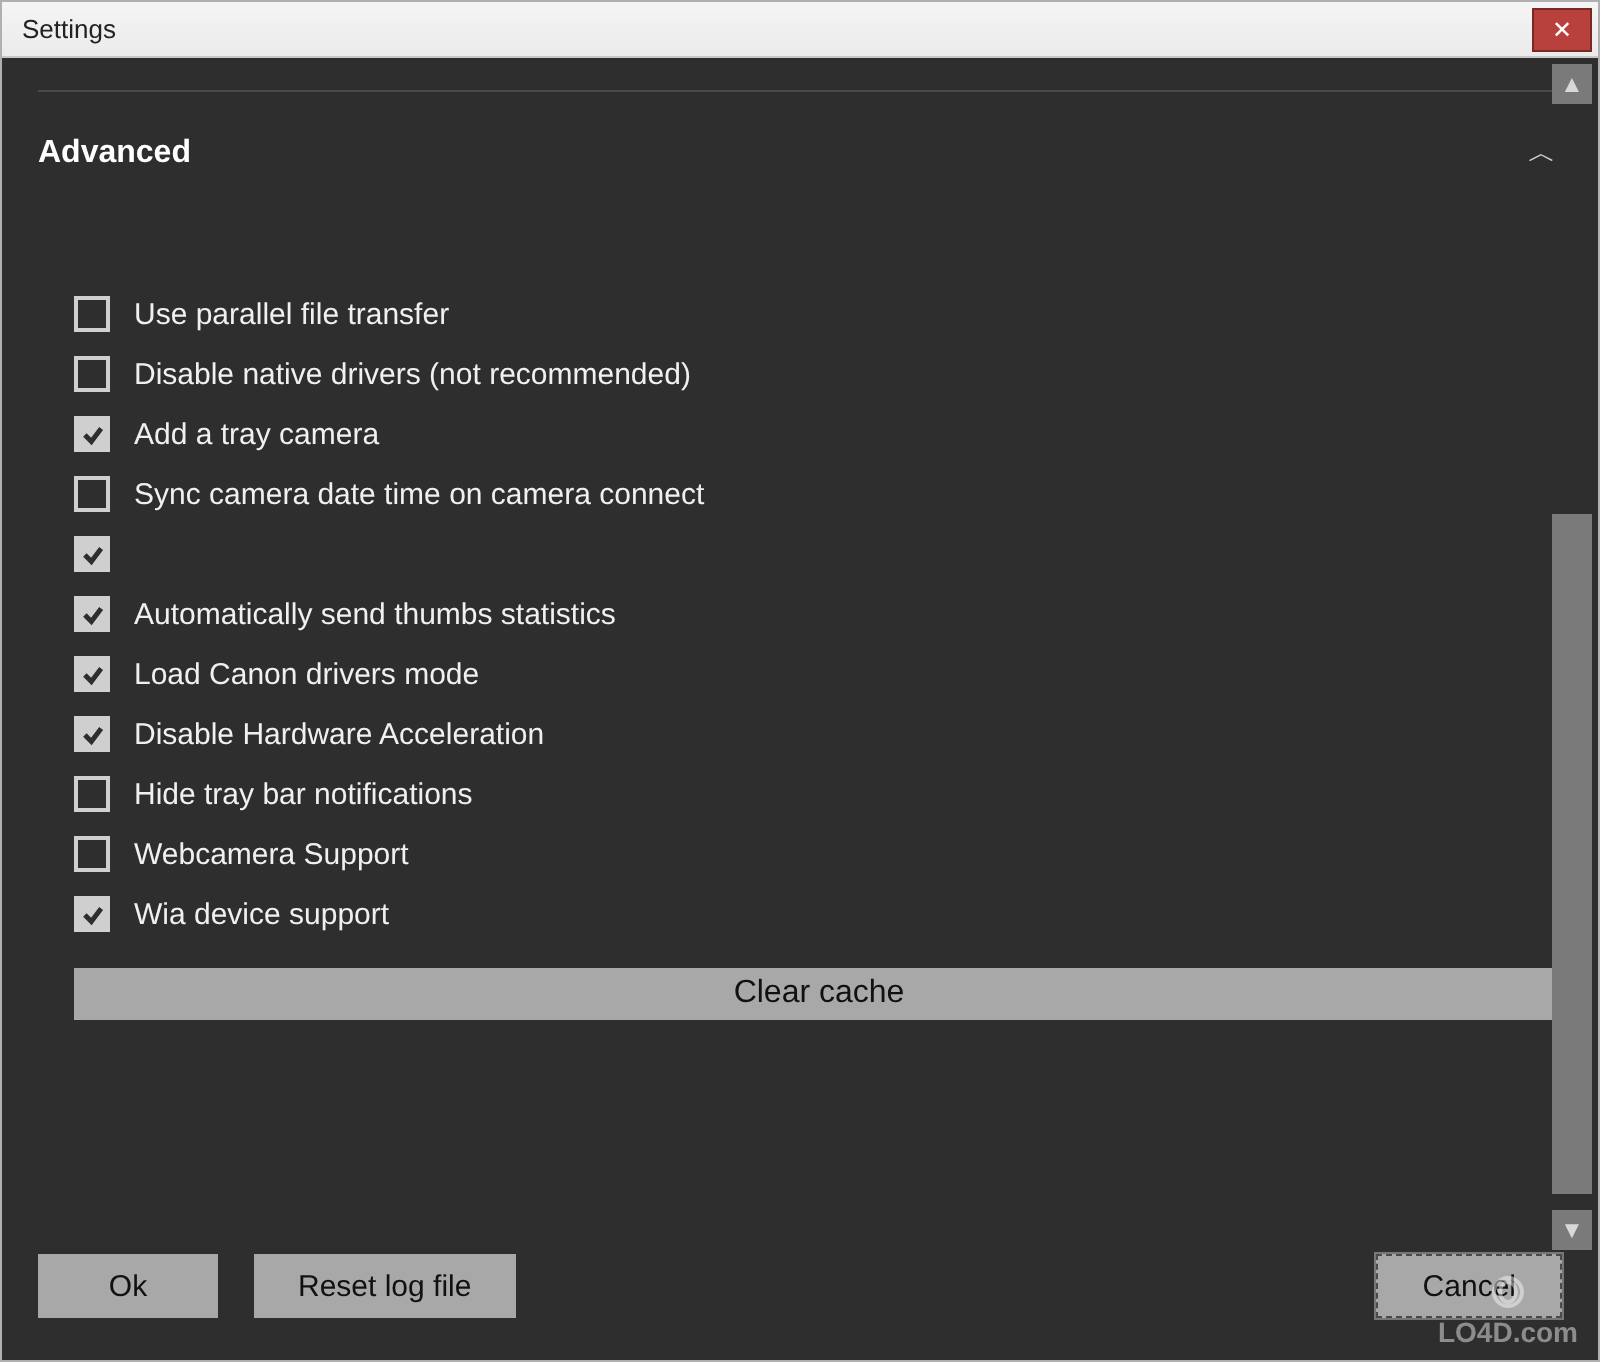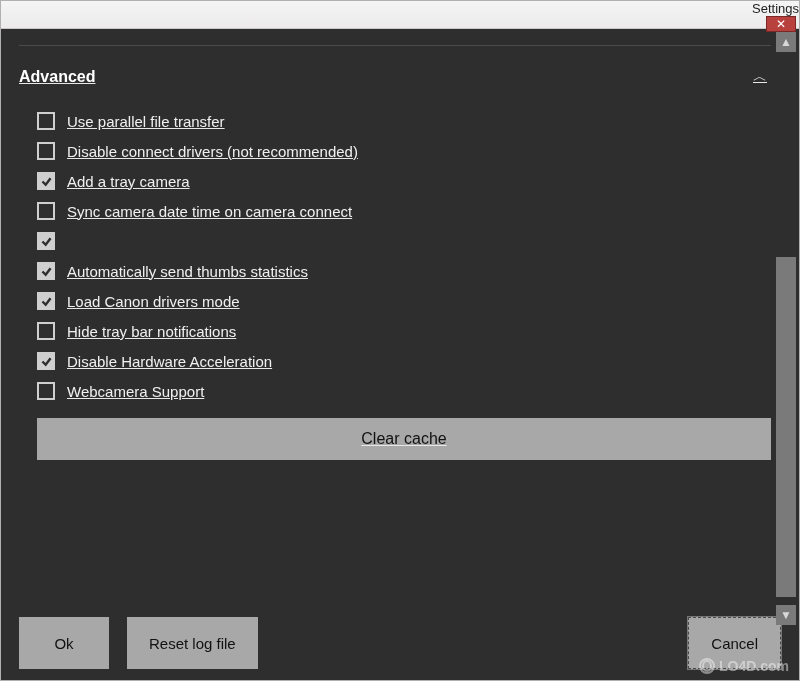--- a/index.html
+++ b/index.html
@@ -10,25 +10,24 @@
     width: 800px; height: 681px;
     border: 1px solid #b0b0b0;
     background: #2e2e2e;
     display: flex; flex-direction: column;
   }
 
   .titlebar {
     height: 28px;
     background: linear-gradient(#f5f5f5,#eceaea);
     border-bottom: 1px solid #c8c8c8;
-    display: flex; align-items: flex-end;
+    display: flex; align-items: center;
     padding-left: 10px;
     color: #222;
     font-size: 13px;
-    flex-direction: column;
   }
   .titlebar .title { flex: 1; }
   .close-btn {
     width: 30px; height: 22px;
     background: #b8413d;
     margin-right: 3px;
     display: flex; align-items: center; justify-content: center;
     color: #fff; font-size: 12px;
     border: 1px solid #7a2825;
     cursor: pointer;
@@ -59,23 +58,22 @@
     position: absolute;
     right: 3px;
     top: 228px;
     width: 20px;
     height: 340px;
     background: #7a7a7a;
     cursor: pointer;
   }
 
   .content {
-    padding: 8px 28px 10px 18px;
+    padding: 8px 17px 10px 18px;
     flex: 1;
-    text-decoration: underline;
   }
 
   .divider {
     border: none;
     border-top: 1px solid #4a4a4a;
     margin: 8px 0 18px 0;
   }
 
   .section-header {
     display: flex; align-items: center;
@@ -86,21 +84,21 @@
     font-size: 16px;
     color: #fff;
     flex: 1;
   }
   .chevron-up {
     font-size: 14px;
     color: #cfcfcf;
     padding-right: 4px;
   }
 
-  .option-list { padding-left: 18px; }
+  .option-list { padding-left: 18px; margin-top: 36px; }
   .option {
     display: flex; align-items: center;
     padding: 6px 0;
     font-size: 15px;
     color: #f0f0f0;
   }
   .checkbox {
     width: 18px; height: 18px;
     border: 2px solid #cfcfcf;
     margin-right: 12px;
@@ -111,21 +109,21 @@
   .checkbox.checked {
     background: #cfcfcf;
   }
   .checkbox.checked svg { display: block; }
   .checkbox svg { display: none; width: 13px; height: 13px; }
   .checkbox.checked svg path { stroke: #2e2e2e; stroke-width: 3; fill: none; }
 
   .clear-cache {
     margin: 12px 0 0 18px;
     width: calc(100% - 18px);
-    height: 42px;
+    height: 26px;
     background: #a8a8a8;
     color: #111;
     font-size: 16px;
     border: none;
     cursor: pointer;
     display: flex;
     align-items: center;
     justify-content: center;
   }
 
@@ -133,39 +131,40 @@
     height: 62px;
     border-top: none;
     display: flex;
     align-items: center;
     padding: 0 18px 12px 18px;
     gap: 18px;
     background: #2e2e2e;
   }
   .bottom-bar .spacer { flex: 1; }
   .btn {
-    height: 52px;
+    height: 32px;
     background: #a8a8a8;
     color: #111;
     font-size: 15px;
     border: none;
     padding: 0 22px;
     cursor: pointer;
   }
   .btn.ok { min-width: 90px; }
   .btn.cancel { border: 1px dashed #4a4a4a; outline: 1px solid #777; }
 
   .watermark {
     position: absolute;
     right: 10px; bottom: 6px;
     color: rgba(255,255,255,0.45);
     font-size: 14px;
     font-weight: bold;
     display: flex; align-items: center; gap: 4px;
     pointer-events: none;
+    flex-direction: column;
   }
   .watermark .globe {
     width: 16px; height: 16px; border-radius: 50%;
     border: 2px solid rgba(255,255,255,0.45);
     position: relative;
   }
   .watermark .globe::before {
     content: ""; position: absolute; left: 50%; top: 0; bottom: 0;
     width: 6px; border: 2px solid rgba(255,255,255,0.45);
     border-radius: 50%; transform: translateX(-50%);
@@ -201,21 +200,21 @@
         <span class="chevron-up">︿</span>
       </div>
 
       <div class="option-list" id="option-list">
           <div class="option">
             <div class="checkbox"></div>
             <span>Use parallel file transfer</span>
           </div>
           <div class="option">
             <div class="checkbox"></div>
-            <span>Disable connect drivers (not recommended)</span>
+            <span>Disable native drivers (not recommended)</span>
           </div>
           <div class="option">
             <div class="checkbox checked">
               <svg viewBox="0 0 16 16">
                 <path d="M3 8 L7 12 L13 4"></path>
               </svg>
             </div>
             <span>Add a tray camera</span>
           </div>
           <div class="option">
@@ -239,34 +238,42 @@
           </div>
           <div class="option">
             <div class="checkbox checked">
               <svg viewBox="0 0 16 16">
                 <path d="M3 8 L7 12 L13 4"></path>
               </svg>
             </div>
             <span>Load Canon drivers mode</span>
           </div>
           <div class="option">
+            <div class="checkbox checked">
+              <svg viewBox="0 0 16 16">
+                <path d="M3 8 L7 12 L13 4"></path>
+              </svg>
+            </div>
+            <span>Disable Hardware Acceleration</span>
+          </div>
+          <div class="option">
             <div class="checkbox"></div>
             <span>Hide tray bar notifications</span>
           </div>
           <div class="option">
-            <div class="checkbox checked">
-              <svg viewBox="0 0 16 16">
-                <path d="M3 8 L7 12 L13 4"></path>
-              </svg>
-            </div>
-            <span>Disable Hardware Acceleration</span>
-          </div>
-          <div class="option">
             <div class="checkbox"></div>
             <span>Webcamera Support</span>
+          </div>
+          <div class="option">
+            <div class="checkbox checked">
+              <svg viewBox="0 0 16 16">
+                <path d="M3 8 L7 12 L13 4"></path>
+              </svg>
+            </div>
+            <span>Wia device support</span>
           </div>
         </div>
 
       <button class="clear-cache">Clear cache</button>
     </div>
 
     <div class="bottom-bar">
       <button class="btn ok">Ok</button>
       <button class="btn">Reset log file</button>
       <div class="spacer"></div>

